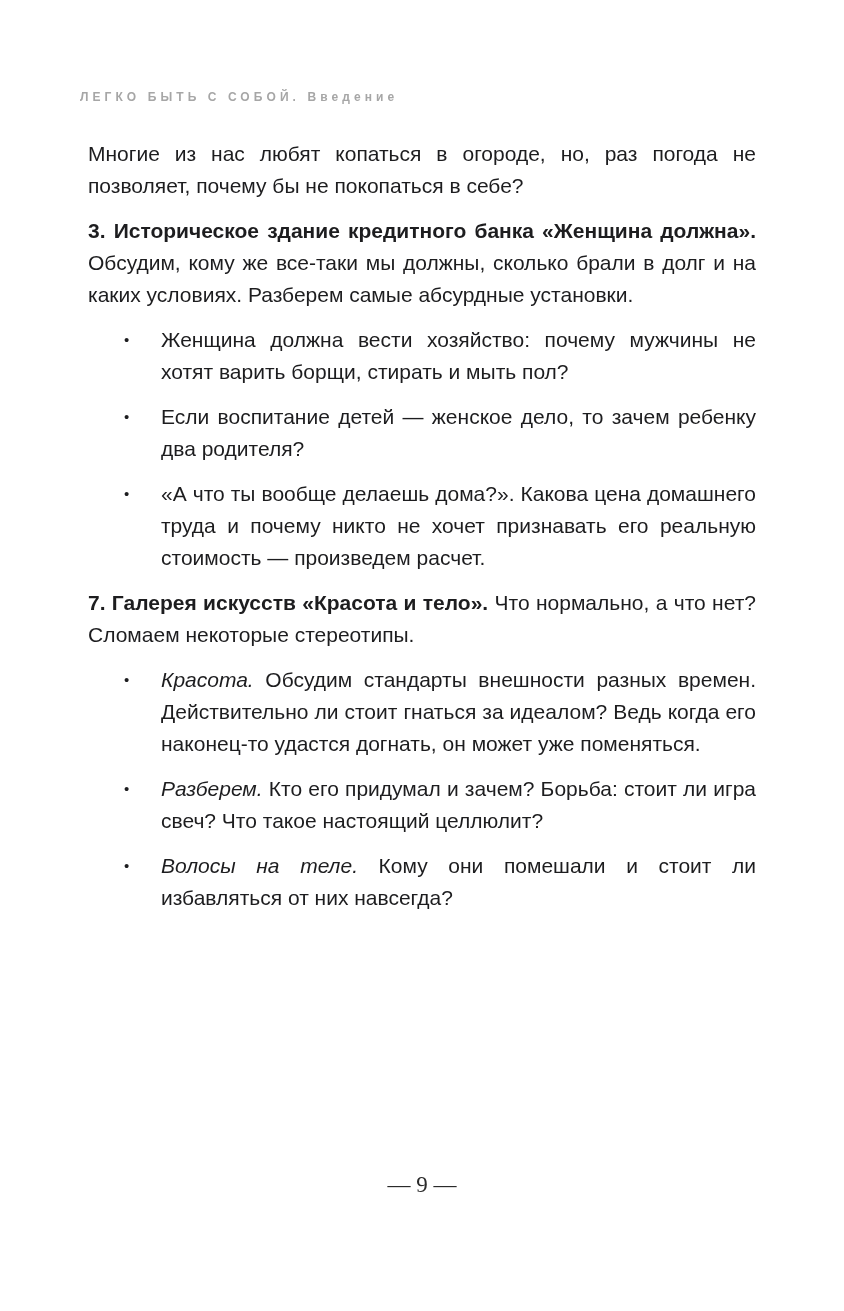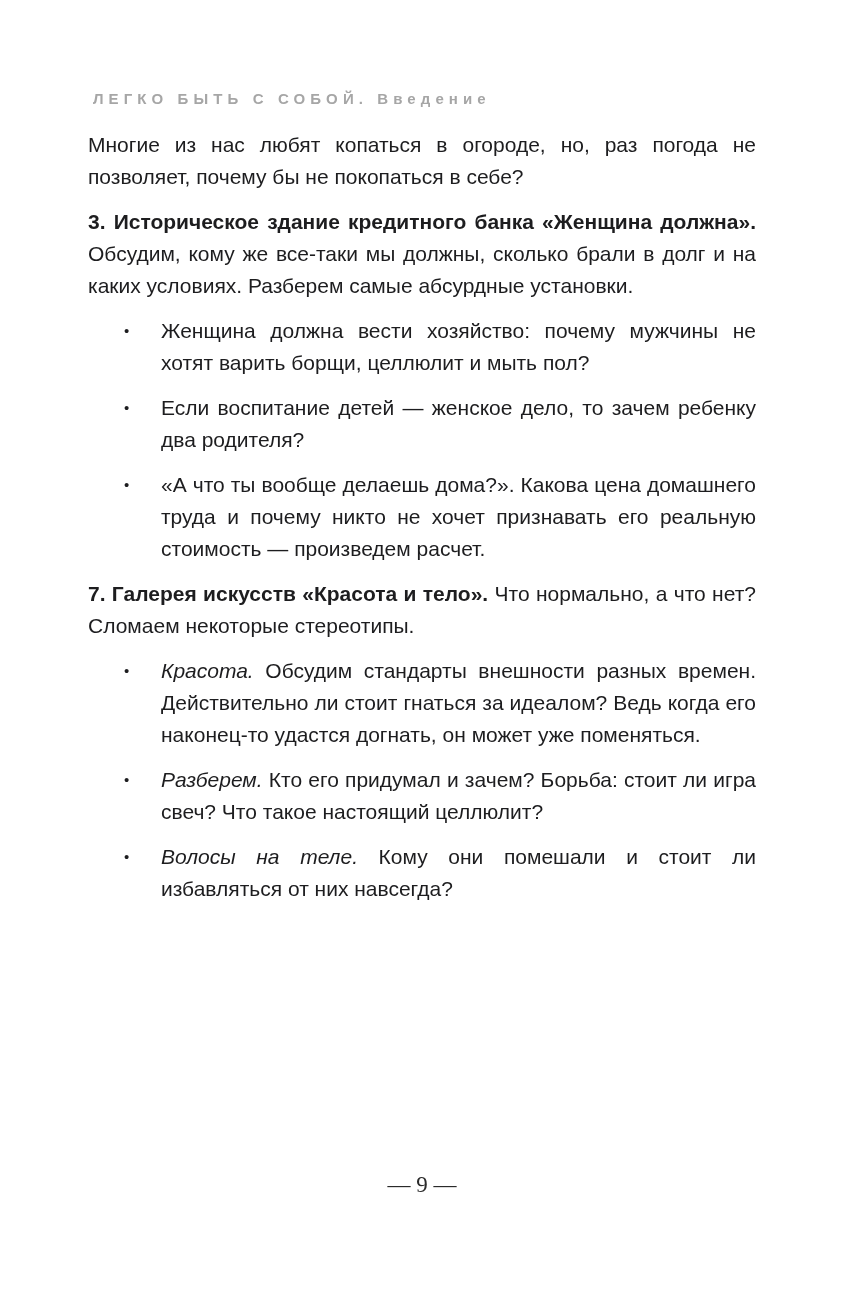--- a/index.html
+++ b/index.html
@@ -12,32 +12,32 @@
     width: 844px;
     height: 1311px;
     margin: 0 auto;
     background: #ffffff;
     font-family: "Liberation Sans", sans-serif;
     color: #1d1d1f;
     overflow: hidden;
   }
   .running-head {
     position: absolute;
-    left: 93px;
+    left: 80px;
     top: 90px;
-    font-size: 15px;
+    font-size: 12px;
     font-weight: 700;
     letter-spacing: 0.34em;
     color: #a6a6a6;
     white-space: nowrap;
   }
   .content {
     position: absolute;
     left: 88px;
-    top: 129px;
+    top: 138px;
     width: 668px;
   }
   .para {
     font-size: 21px;
     line-height: 32px;
     text-align: justify;
     margin: 0 0 13px 0;
     hyphens: auto;
     -webkit-hyphens: auto;
   }
@@ -86,21 +86,21 @@
 
   <div class="content">
 
     <p class="para">Многие из нас любят копаться в огороде, но, раз погода не позволяет, почему бы не покопаться в себе?</p>
 
 
     <p class="para"><b class="lead">3. Историческое здание кредитного банка «Женщина должна».</b> <span>Обсудим, кому же все-таки мы должны, сколько брали в долг и на каких условиях. Разберем самые абсурдные установки.</span></p>
 
     <div class="bullet-item">
       <span class="bullet-marker">•</span>
-      <p class="bullet-text">Женщина должна вести хозяйство: почему мужчины не хотят варить борщи, целлюлит и мыть пол?</p>
+      <p class="bullet-text">Женщина должна вести хозяйство: почему мужчины не хотят варить борщи, стирать и мыть пол?</p>
     </div>
 
     <div class="bullet-item">
       <span class="bullet-marker">•</span>
       <p class="bullet-text">Если воспитание детей — женское дело, то зачем ребенку два родителя?</p>
     </div>
 
     <div class="bullet-item">
       <span class="bullet-marker">•</span>
       <p class="bullet-text">«А что ты вообще делаешь дома?». Какова цена домашнего труда и почему никто не хочет признавать его реальную стоимость — произведем расчет.</p>

